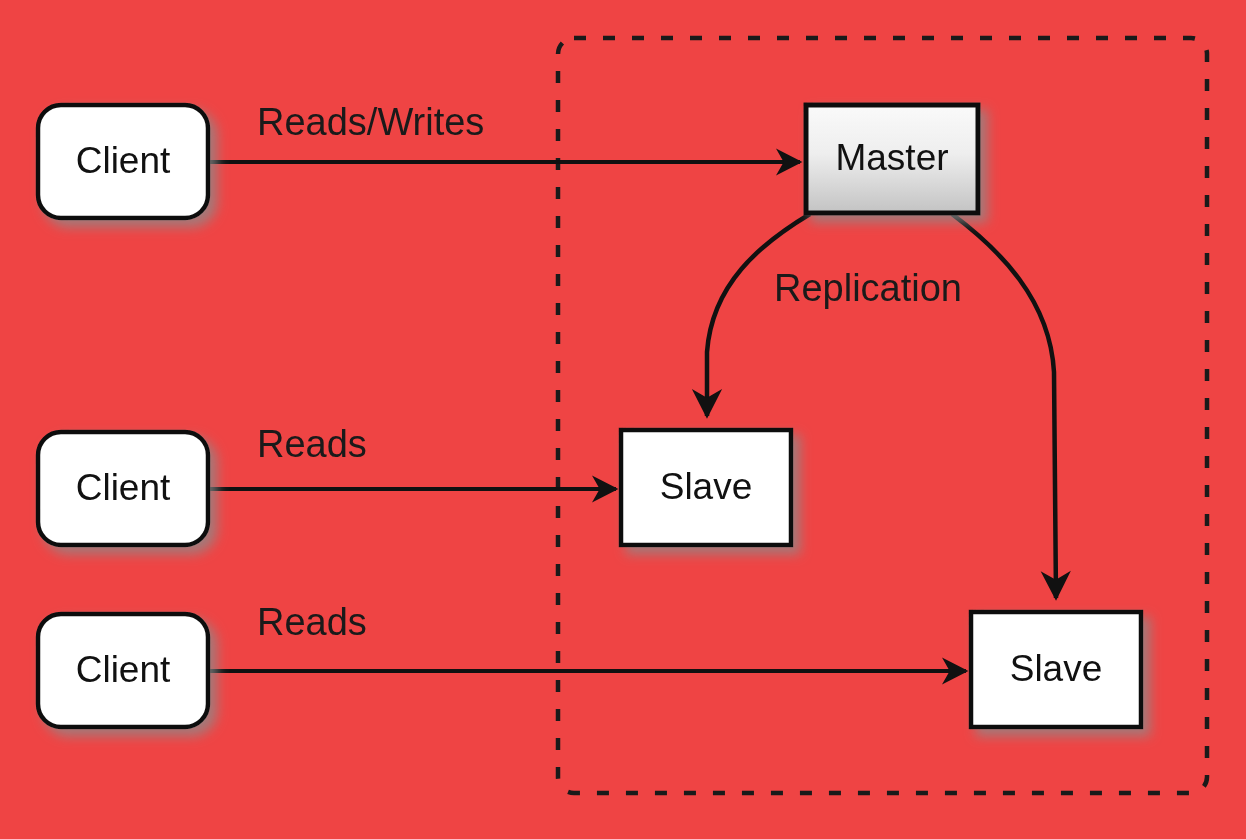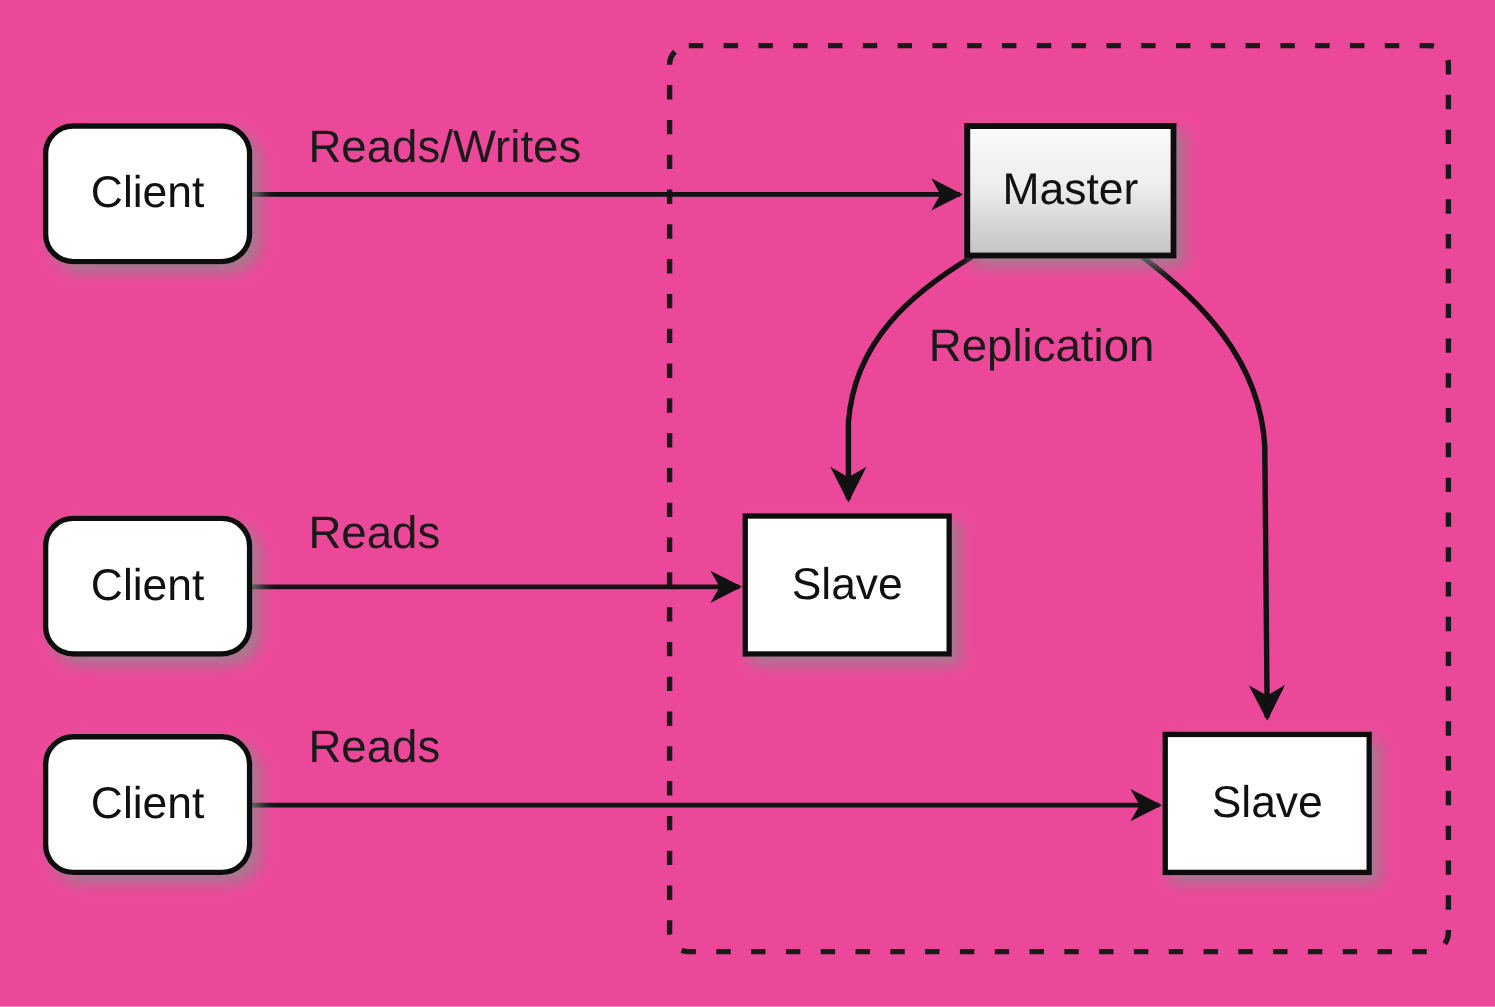--- a/index.html
+++ b/index.html
@@ -7,21 +7,21 @@
     padding: 0;
     background: #ffffff;
   }
   body {
     font-family: "Liberation Sans", sans-serif;
   }
   #canvas {
     position: relative;
     width: 1246px;
     height: 839px;
-    background: #ec4899;
+    background: #ef4444;
     overflow: hidden;
   }
   #diagram-svg {
     position: absolute;
     left: 0;
     top: 0;
     width: 1246px;
     height: 839px;
   }
   .node-label {

